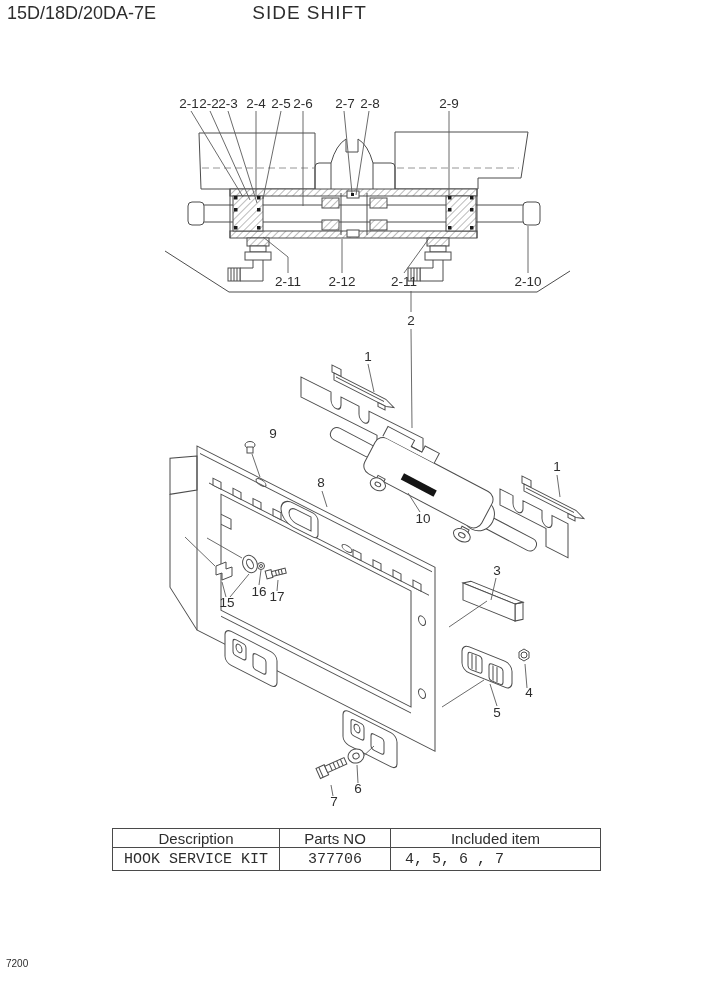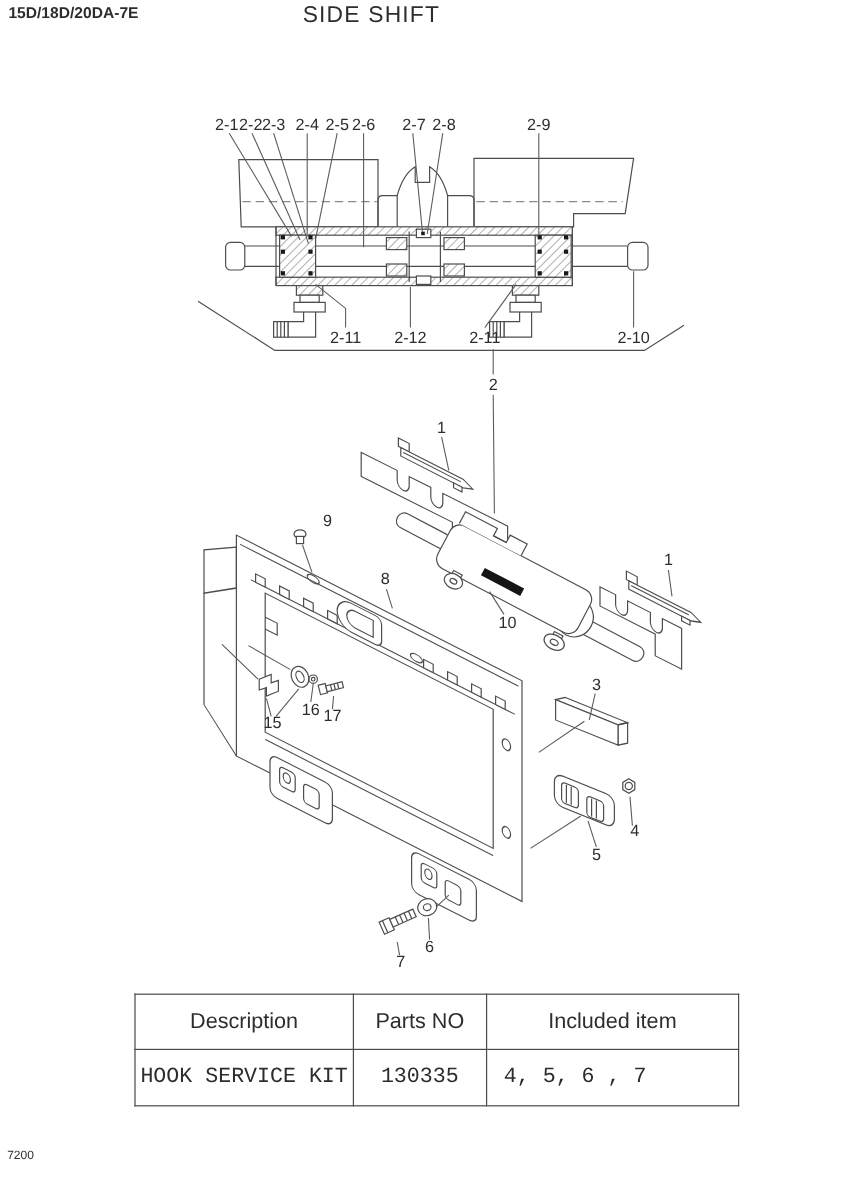--- a/index.html
+++ b/index.html
@@ -1,31 +1,31 @@
 <!DOCTYPE html>
 <html><head>
 <meta charset="utf-8">
 <style>
   html,body{margin:0;padding:0;background:#fff;}
   #page{position:relative;width:702px;height:992px;background:#ffffff;overflow:hidden;
         font-family:"Liberation Sans","DejaVu Sans",sans-serif;color:#2d2d2d;}
-  #model-code{position:absolute;left:7px;top:3px;font-size:13px;letter-spacing:0;font-weight:bold;}
+  #model-code{position:absolute;left:7px;top:3px;font-size:18px;letter-spacing:0;}
   #page-title{position:absolute;left:0;top:2px;width:619px;text-align:center;font-size:19px;letter-spacing:1px;}
   #page-number{position:absolute;left:6px;top:958px;font-size:10px;}
   svg{position:absolute;left:0;top:0;}
   svg text{font-family:"Liberation Sans","DejaVu Sans",sans-serif;font-size:13.5px;fill:#2d2d2d;}
   .ln{stroke:#4d4d4d;stroke-width:1;fill:none;}
   .lnw{stroke:#4d4d4d;stroke-width:1;fill:#ffffff;}
   .hat{stroke:#4d4d4d;stroke-width:1;fill:url(#hatch);}
   .ldr{stroke:#5a5a5a;stroke-width:0.9;fill:none;}
   .dash{stroke:#8a8a8a;stroke-width:0.9;fill:none;stroke-dasharray:7 4;}
   .dot{fill:#1a1a1a;stroke:none;}
   #kit-table{position:absolute;left:112px;top:828px;border-collapse:collapse;table-layout:fixed;}
-  #kit-table th,#kit-table td{border:1px solid #4a4a4a;font-size:18px;font-weight:normal;
-      padding:12px 4px;white-space:nowrap;overflow:hidden;}
+  #kit-table th,#kit-table td{border:1px solid #4a4a4a;font-size:15px;font-weight:normal;
+      padding:0 4px;white-space:nowrap;overflow:hidden;}
   #kit-table th{height:18px;text-align:center;}
   #kit-table td{height:22px;text-align:center;font-family:Liberation Mono, monospace;}
   #kit-table td.left{text-align:left;padding-left:14px;margin-left:31px;}
 </style>
 </head>
 <body>
 
 <div id="page">
 
   <div id="model-code">15D/18D/20DA-7E</div>
@@ -347,20 +347,20 @@
     <thead>
       <tr>
         <th>Description</th>
         <th>Parts NO</th>
         <th>Included item</th>
       </tr>
     </thead>
     <tbody>
       <tr>
         <td>HOOK SERVICE KIT</td>
-        <td>130335</td>
+        <td>377706</td>
         <td class="left">4, 5, 6 , 7</td>
       </tr>
     </tbody>
   </table>
 
   <div id="page-number">7200</div>
 </div>
 
 </body></html>

